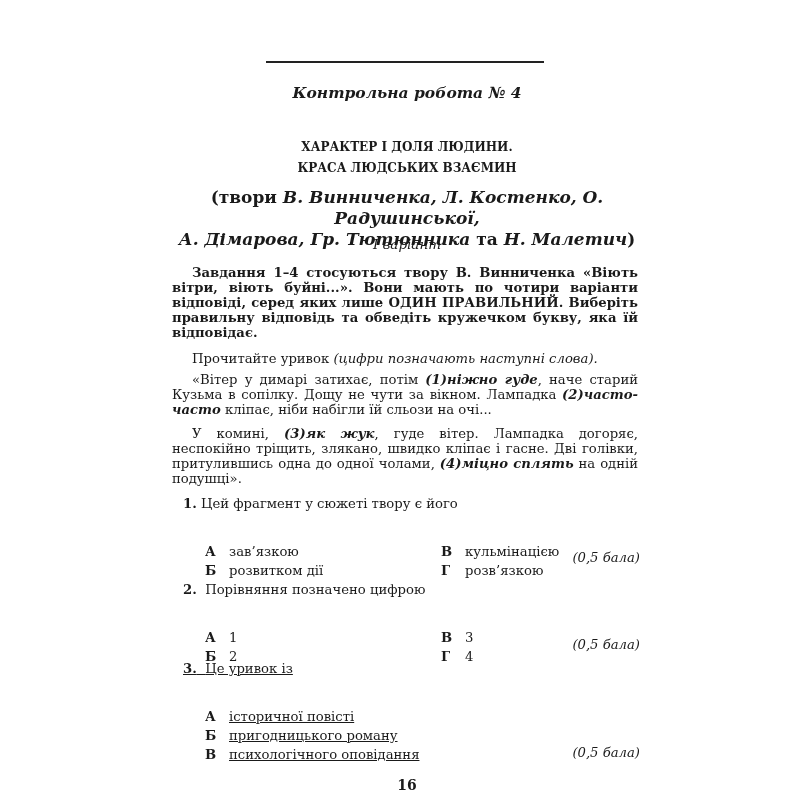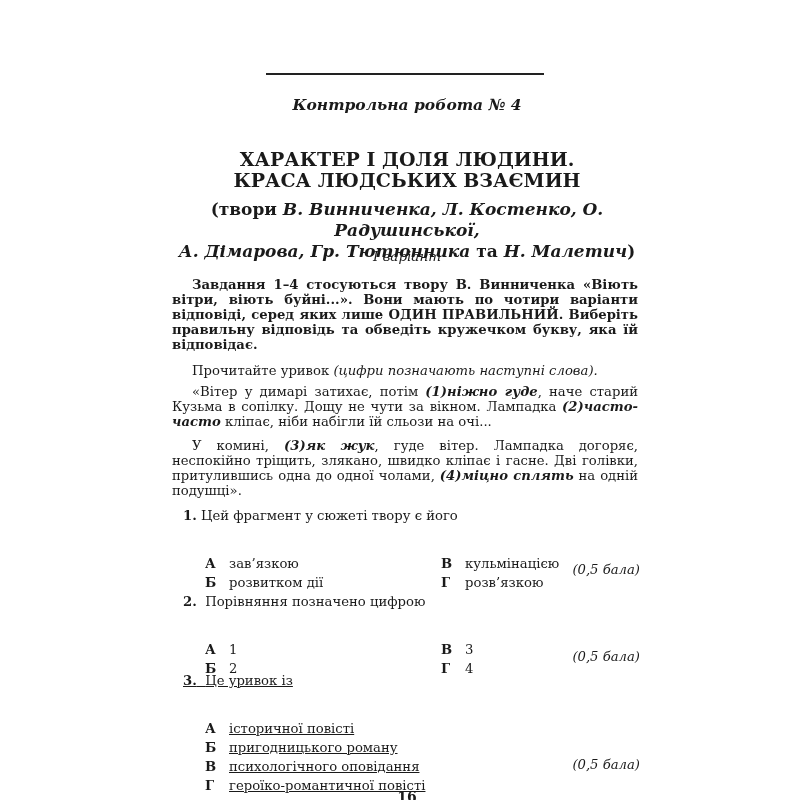--- a/index.html
+++ b/index.html
@@ -1,25 +1,25 @@
 <!DOCTYPE html>
 <html><head>
 <meta charset="utf-8">
 <style>
   html, body { margin: 0; padding: 0; }
   body {
     width: 800px; height: 800px; background: #ffffff; color: #1a1a1a;
     font-family: "DejaVu Serif", "Liberation Serif", serif;
     position: relative; overflow: hidden;
   }
-  .page { position: absolute; left: 172px; top: 16px; width: 470px; height: 596px; }
+  .page { position: absolute; left: 172px; top: 4px; width: 470px; height: 596px; }
   .top-rule { position: absolute; left: 94px; top: 57px; width: 278px; height: 0; border-top: 2px solid #222; }
   .title { position: absolute; left: 0; width: 100%; text-align: center; }
   .t-control { top: 79px; font-size: 15.5px; font-weight: bold; font-style: italic; }
-  .t-theme { top: 133px; font-size: 19px; font-weight: bold; line-height: 21px; }
+  .t-theme { top: 133px; font-size: 12px; font-weight: bold; line-height: 21px; }
   .t-works { top: 183px; font-size: 17px; font-weight: bold; line-height: 21px; }
   .t-works .it { font-style: italic; }
   .t-variant { top: 232px; font-size: 13.5px; font-style: italic; }
 
   .para { position: absolute; left: 0; width: 466px; font-size: 13.2px; line-height: 15px; text-align: justify; }
   .instr { top: 261px; font-weight: bold; }
   .read { top: 347px; }
   .quote1 { top: 368px; }
   .quote2 { top: 422px; }
   .indent { text-indent: 20px; }
@@ -87,19 +87,18 @@
     </div>
   </div>
   <div class="points p2">(0,5 бала)</div>
 
   <div class="question q3">
     <div><span class="q-num">3.</span>&nbsp; <span>Це уривок із</span></div>
     <div class="opts">
       <div class="opt"><span class="letter">А</span><span>історичної повісті</span></div>
       <div class="opt"><span class="letter">Б</span><span>пригодницького роману</span></div>
       <div class="opt"><span class="letter">В</span><span>психологічного оповідання</span></div>
-      <div class="opt"><span class="letter">Г</span><span>героїко-романтичної повісті</span></div>
     </div>
   </div>
   <div class="points p3">(0,5 бала)</div>
 
   <div class="page-num">16</div>
 </div>
 
 </body></html>

